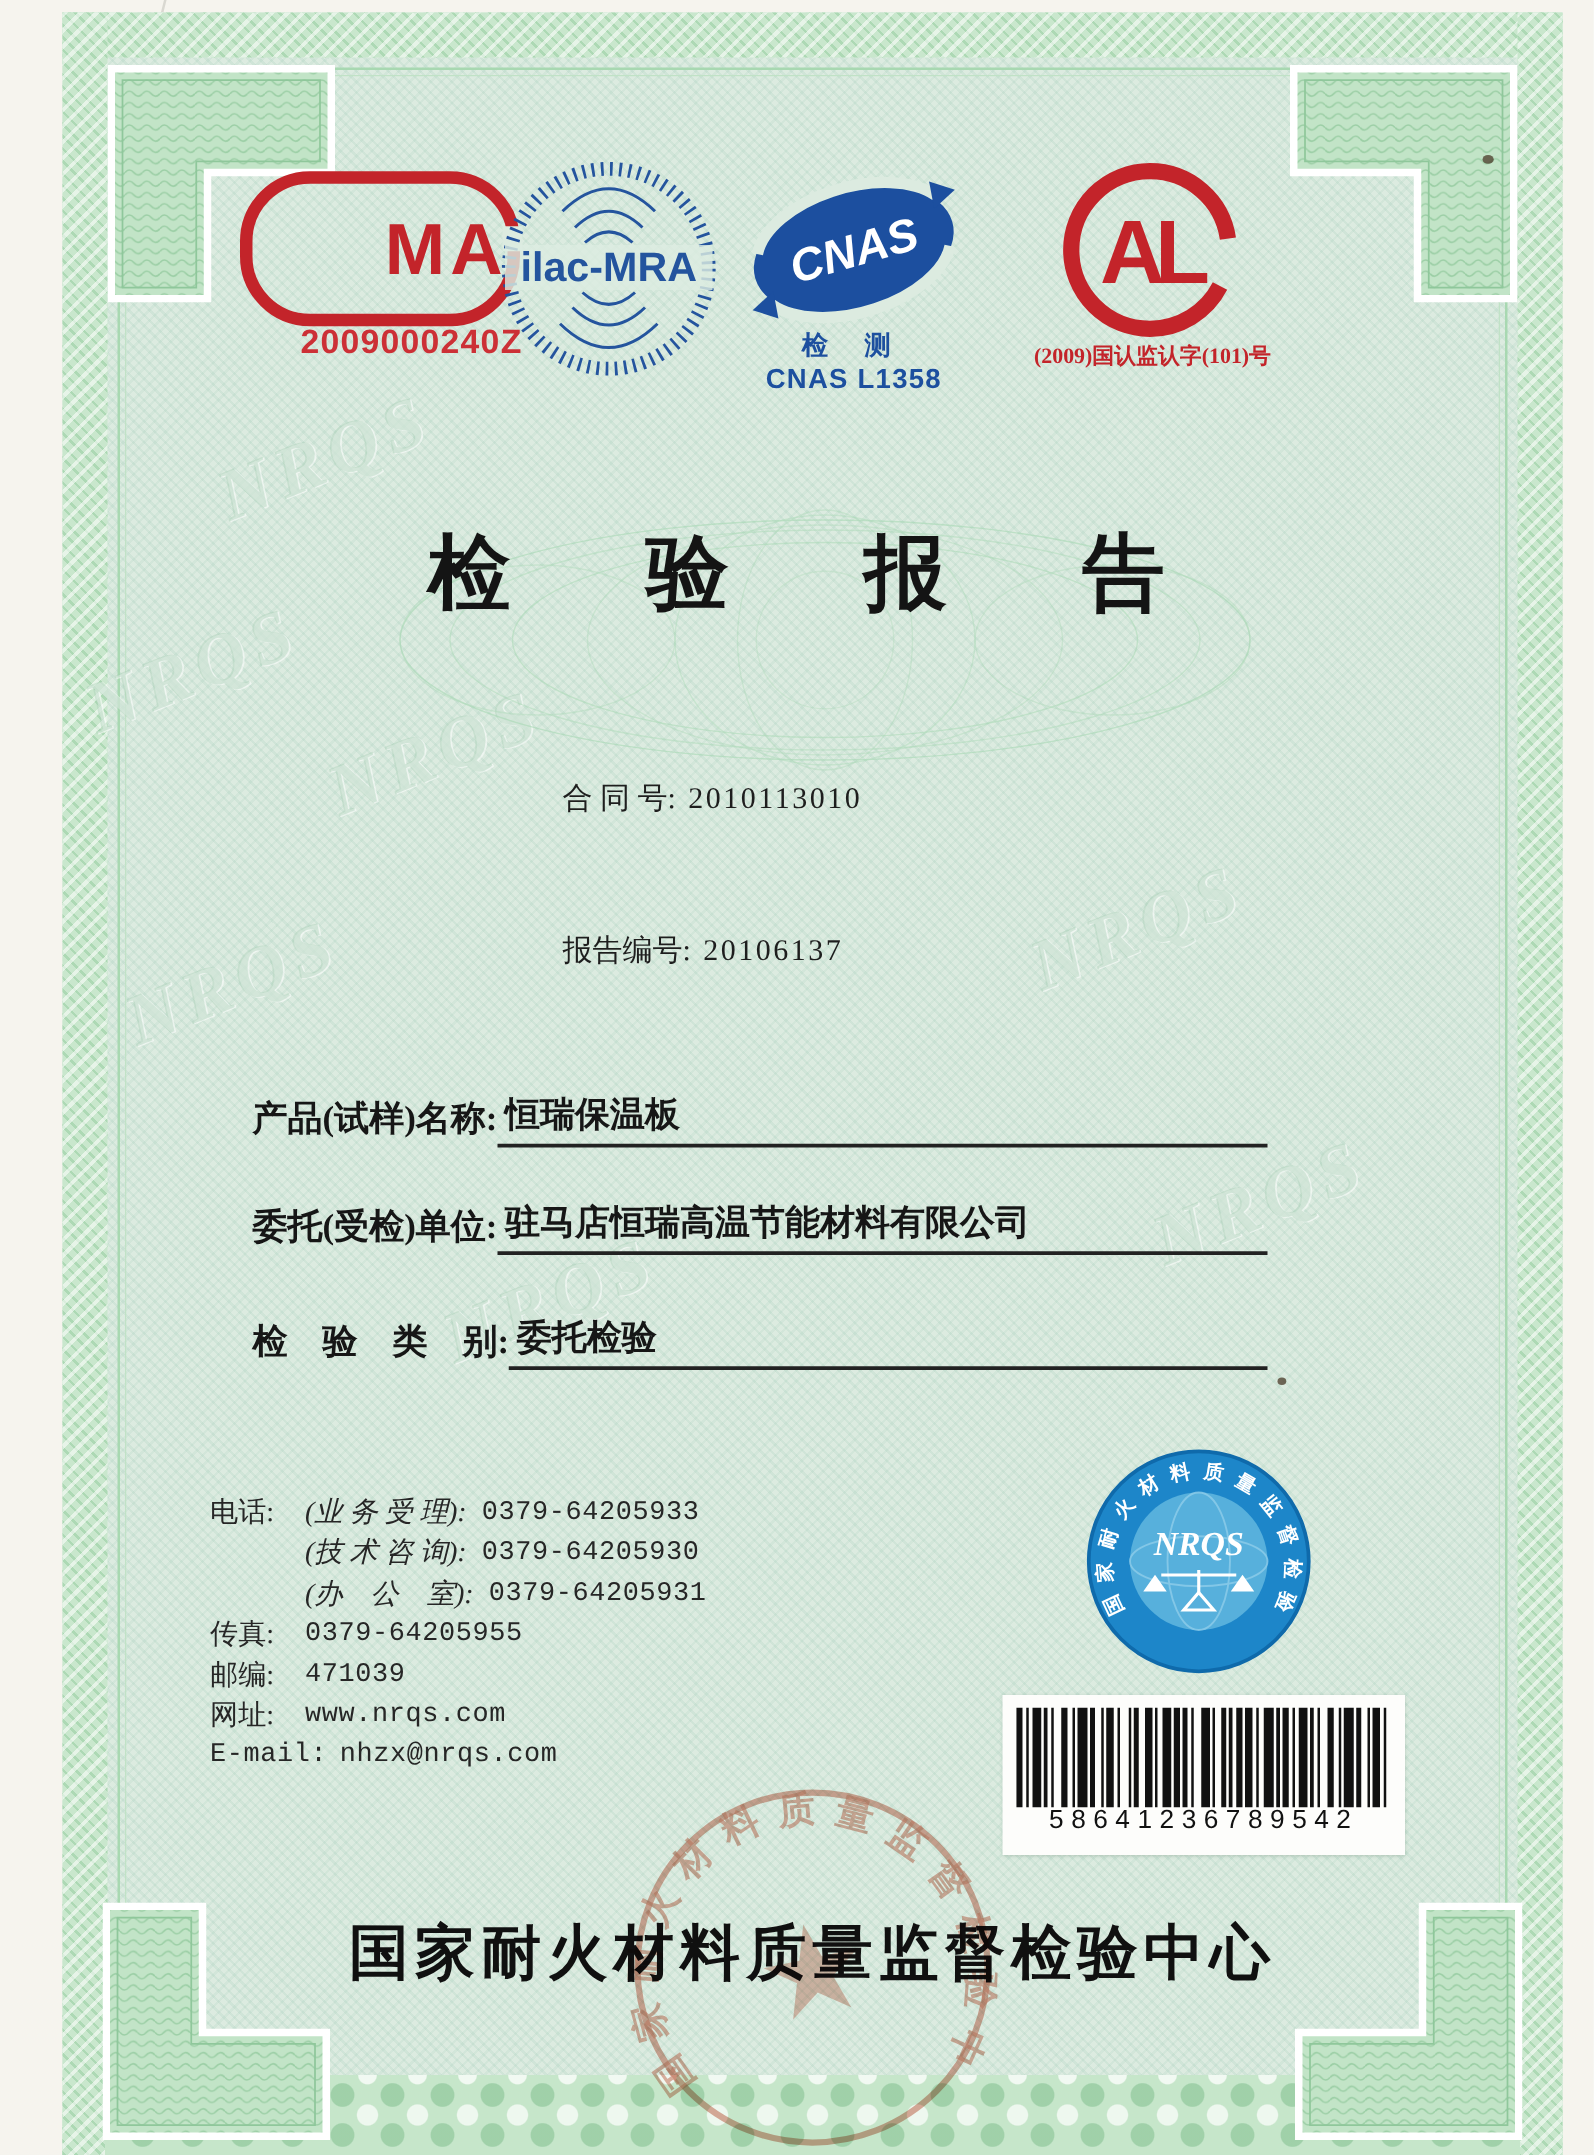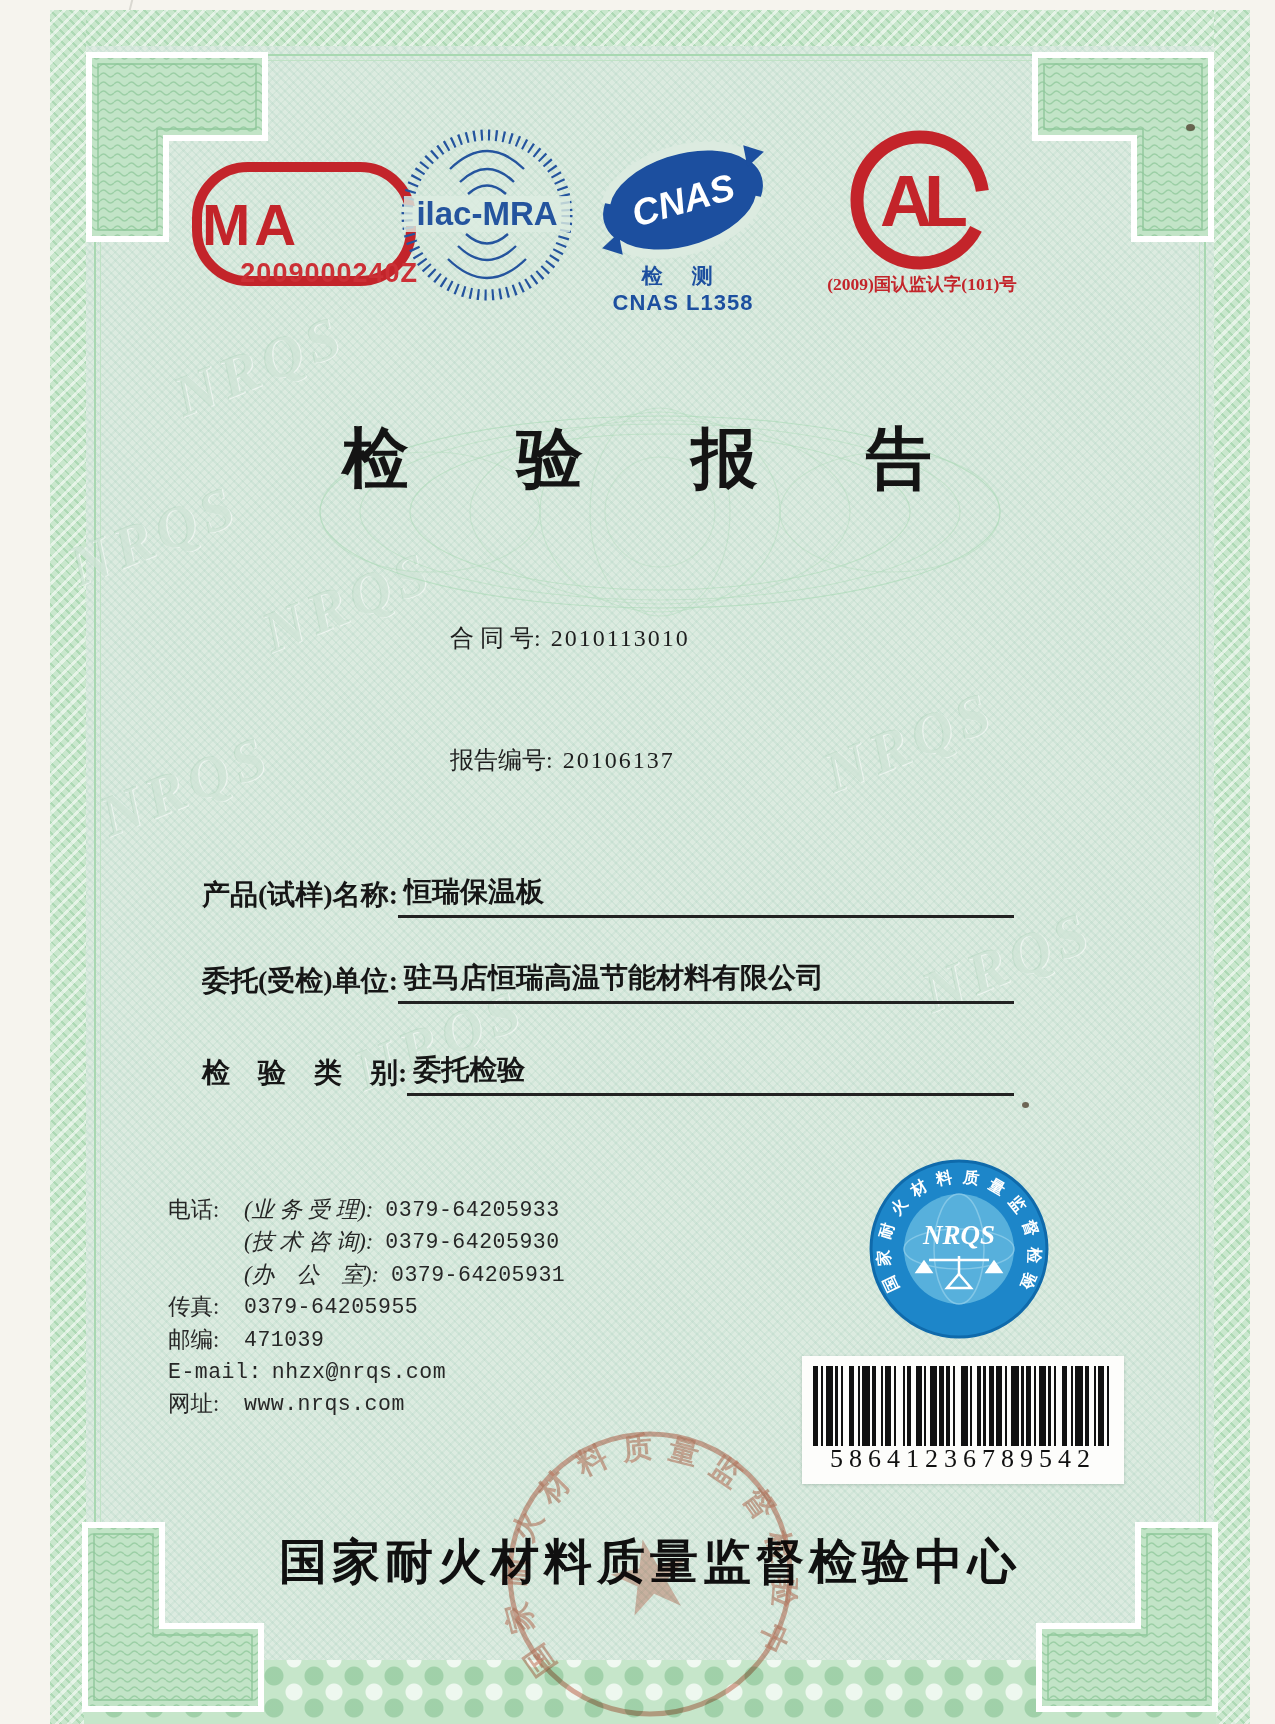--- a/index.html
+++ b/index.html
@@ -33,22 +33,22 @@
   .c-tl{left:36px;top:42px;}
   .c-tr{right:36px;top:42px;transform:scaleX(-1);}
   .c-bl{left:32px;bottom:12px;transform:scaleY(-1);}
   .c-br{right:32px;bottom:12px;transform:scale(-1,-1);}
   
   .wm{position:absolute;font-family:"Liberation Serif",serif;font-style:italic;font-weight:bold;
       font-size:58px;letter-spacing:6px;color:rgba(165,205,180,.38);transform:rotate(-22deg);
       text-shadow:1px 1px 0 rgba(255,255,255,.55);pointer-events:none;}
   .rosette{position:absolute;left:230px;top:392px;pointer-events:none;opacity:.75;}
   
-  .cma{position:absolute;left:142px;top:152px;width:204px;height:104px;border:10px solid #c3242a;border-radius:56px;
-       display:flex;align-items:center;justify-content:flex-start;}
+  .cma{position:absolute;left:142px;top:127px;width:204px;height:104px;border:10px solid #c3242a;border-radius:56px;
+       display:flex;align-items:center;justify-content:flex-end;}
   .cma-letters{font-family:"Liberation Sans",sans-serif;font-weight:bold;font-size:58px;color:#c3242a;letter-spacing:4px;}
   .cma-gap{position:absolute;right:-12px;top:34px;width:16px;height:20px;background:#dcebe0;}
   .cma-num{position:absolute;left:128px;top:248px;width:240px;text-align:right;color:#cc3036;
            font-family:"Liberation Sans",sans-serif;font-weight:bold;font-size:27px;letter-spacing:1px;}
   .ilac{position:absolute;left:348px;top:114px;}
   .cnas{position:absolute;left:540px;top:126px;}
   .cnas-cap1{position:absolute;left:548px;top:252px;width:170px;text-align:center;color:#1c4f9f;
              font-size:21px;letter-spacing:12px;font-weight:bold;}
   .cnas-cap2{position:absolute;left:540px;top:280px;width:186px;text-align:center;color:#1c4f9f;
              font-family:"Liberation Sans",sans-serif;font-weight:bold;font-size:22px;letter-spacing:1px;}
@@ -77,21 +77,21 @@
   .c-label.email{min-width:0;margin-right:10px;}
   .c-indent{display:inline-block;width:76px;}
   .c-dept{display:inline-block;margin-right:12px;font-style:italic;}
   .c-num{font-family:"Liberation Mono","DejaVu Sans Mono",monospace;font-size:21.5px;letter-spacing:.5px;}
   
   .seal{position:absolute;left:818px;top:1148px;width:182px;height:182px;}
   
   .barcode{position:absolute;left:752px;top:1346px;width:322px;height:128px;background:#fdfdfb;
            box-shadow:0 1px 3px rgba(60,90,70,.25);}
   .barcode svg{display:block;margin:10px auto 0 auto;}
-  .bar-digits{text-align:center;font-family:Liberation Serif, serif;font-size:26px;
+  .bar-digits{text-align:center;font-family:Liberation Sans, sans-serif;font-size:21px;
               letter-spacing:6px;color:#111;margin-top:-2px;}
   
   .org{position:absolute;left:0;width:100%;top:1520px;text-align:center;color:#101010;
        font-size:48px;font-weight:700;letter-spacing:5px;}
   
   .stamp{position:absolute;left:452px;top:1416px;width:296px;height:296px;opacity:.78;mix-blend-mode:multiply;}
   .speck{position:absolute;background:#4a3a28;border-radius:50%;opacity:.75;}
   .sp1{left:1136px;top:114px;width:9px;height:7px;}
   .sp2{left:972px;top:1092px;width:7px;height:6px;}
   .allfalse{cursor:default;}
@@ -252,26 +252,26 @@
       </div>
       <div class="crow">
         <span class="c-label">传真:</span>
         <span class="c-num">0379-64205955</span>
       </div>
       <div class="crow">
         <span class="c-label">邮编:</span>
         <span class="c-num">471039</span>
       </div>
       <div class="crow">
+        <span class="c-label">网址:</span>
+        <span class="c-num">www.nrqs.com</span>
+      </div>
+      <div class="crow">
         <span class="c-label email c-num">E-mail:</span>
         <span class="c-num">nhzx@nrqs.com</span>
-      </div>
-      <div class="crow">
-        <span class="c-label">网址:</span>
-        <span class="c-num">www.nrqs.com</span>
       </div>
     </div>
 
     <div class="seal">
       <svg width="182" height="182">
         <circle cx="91" cy="91" r="88" fill="#1d86c9"></circle>
         <circle cx="91" cy="91" r="88" fill="none" stroke="#0f6aab" stroke-width="3"></circle>
         <circle cx="91" cy="91" r="55" fill="#57b0dc"></circle>
         <g fill="none" stroke="#8ecdea" stroke-width="1.5" opacity=".8">
           <ellipse cx="91" cy="91" rx="55" ry="20"></ellipse>

